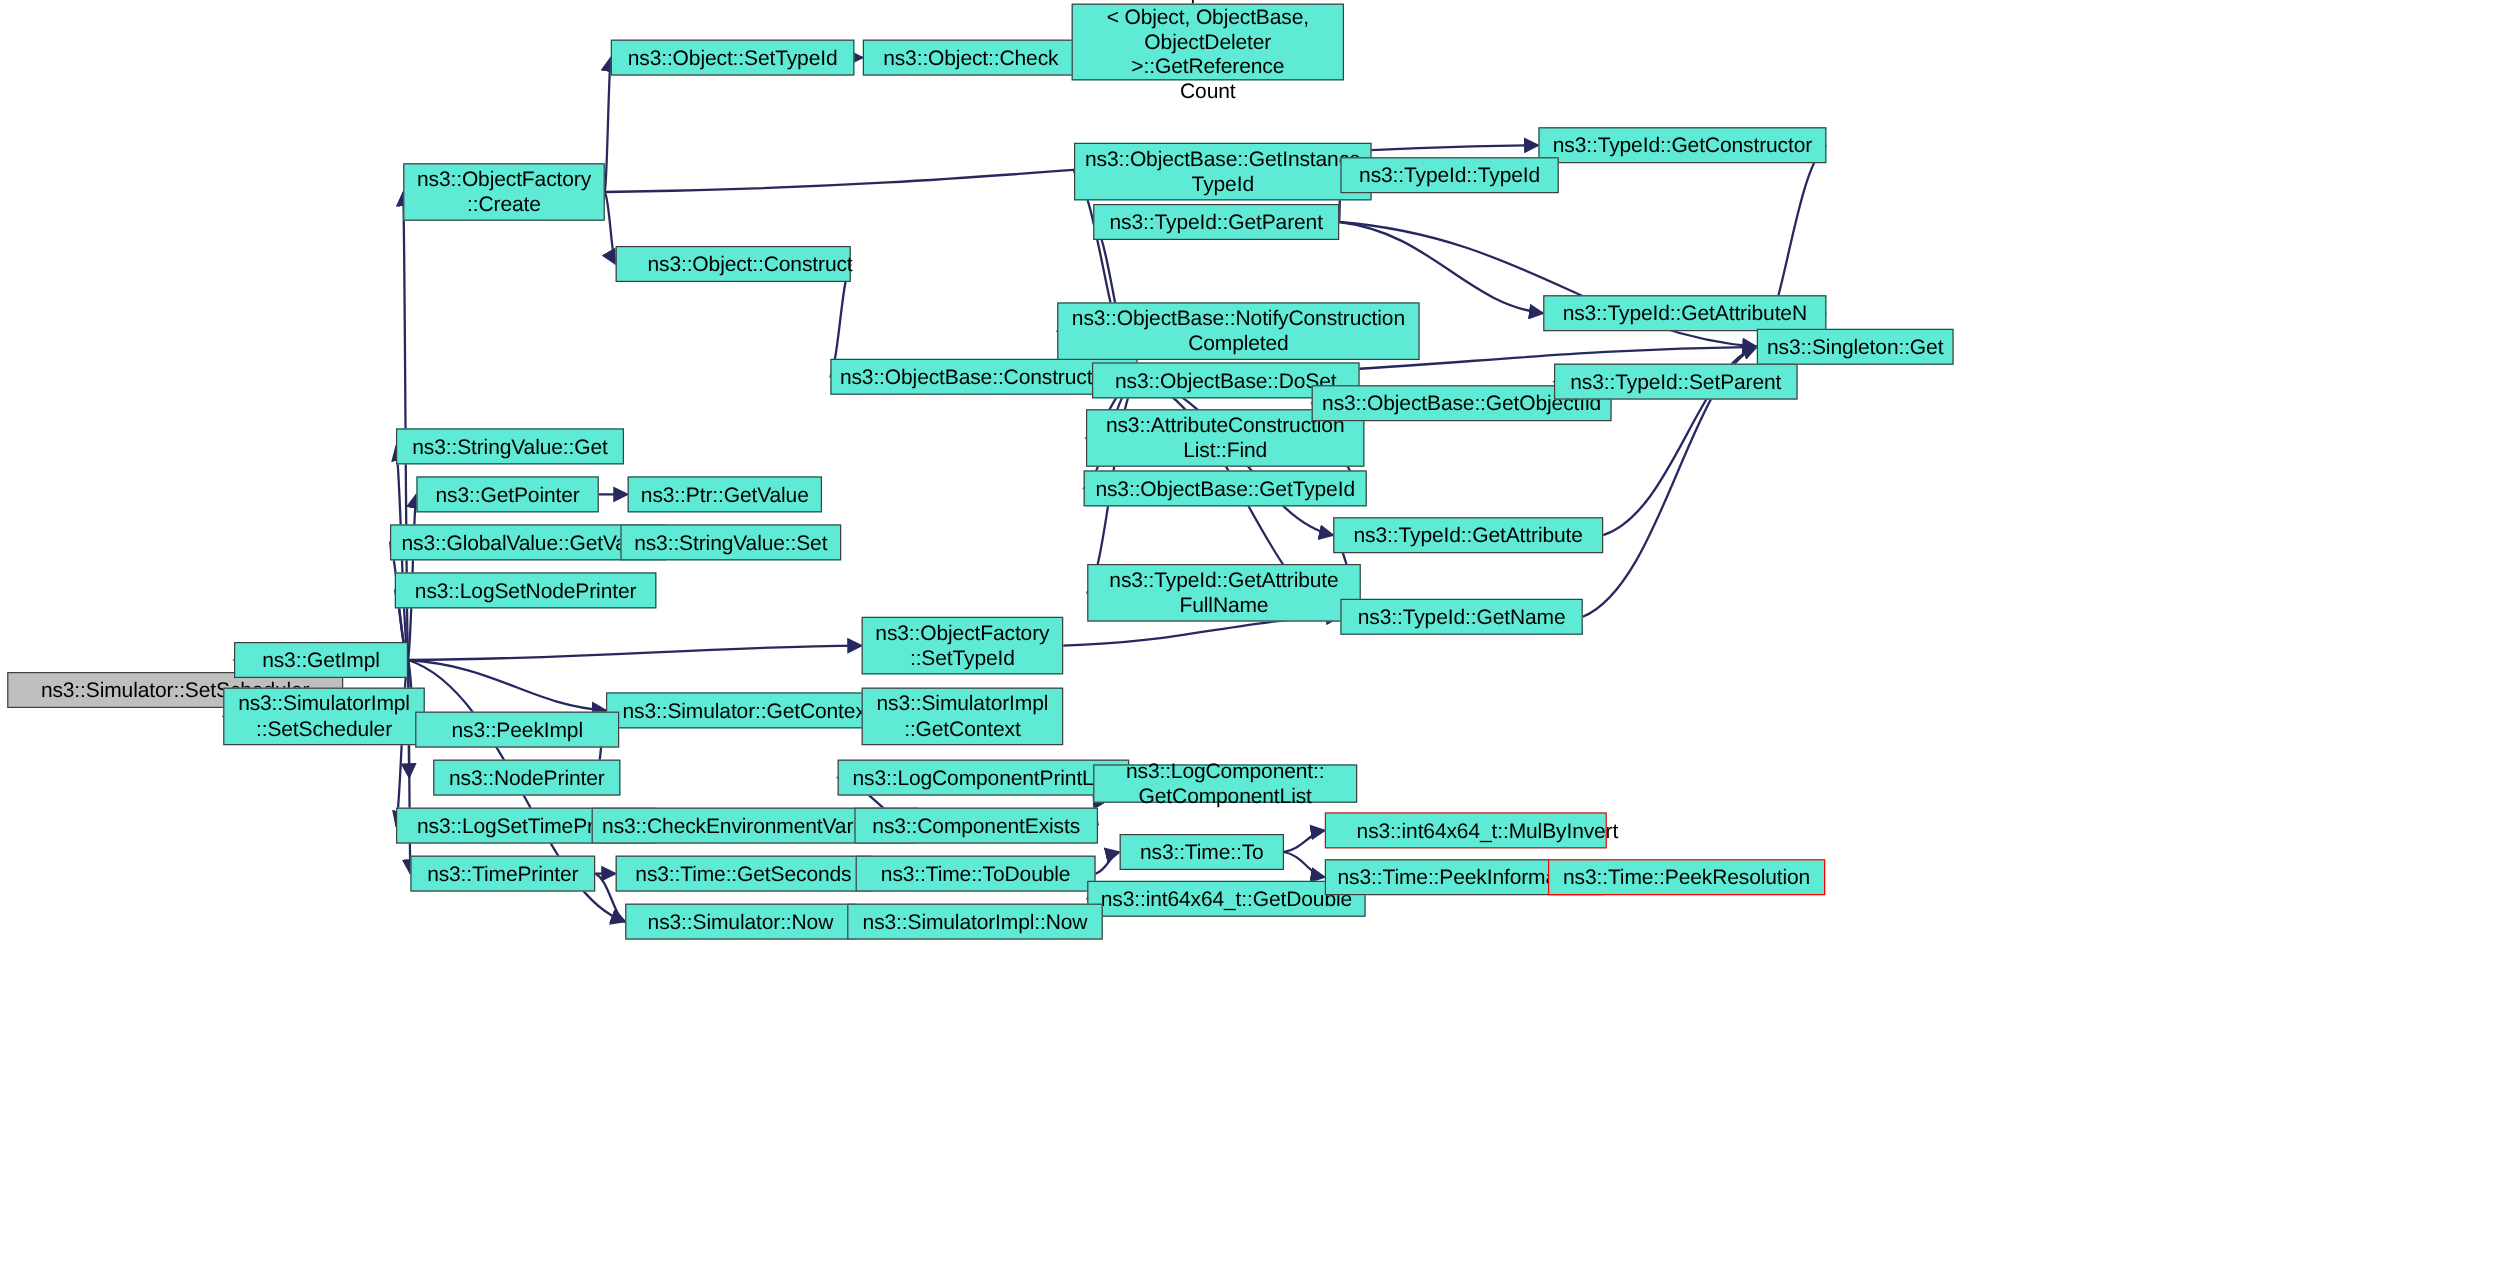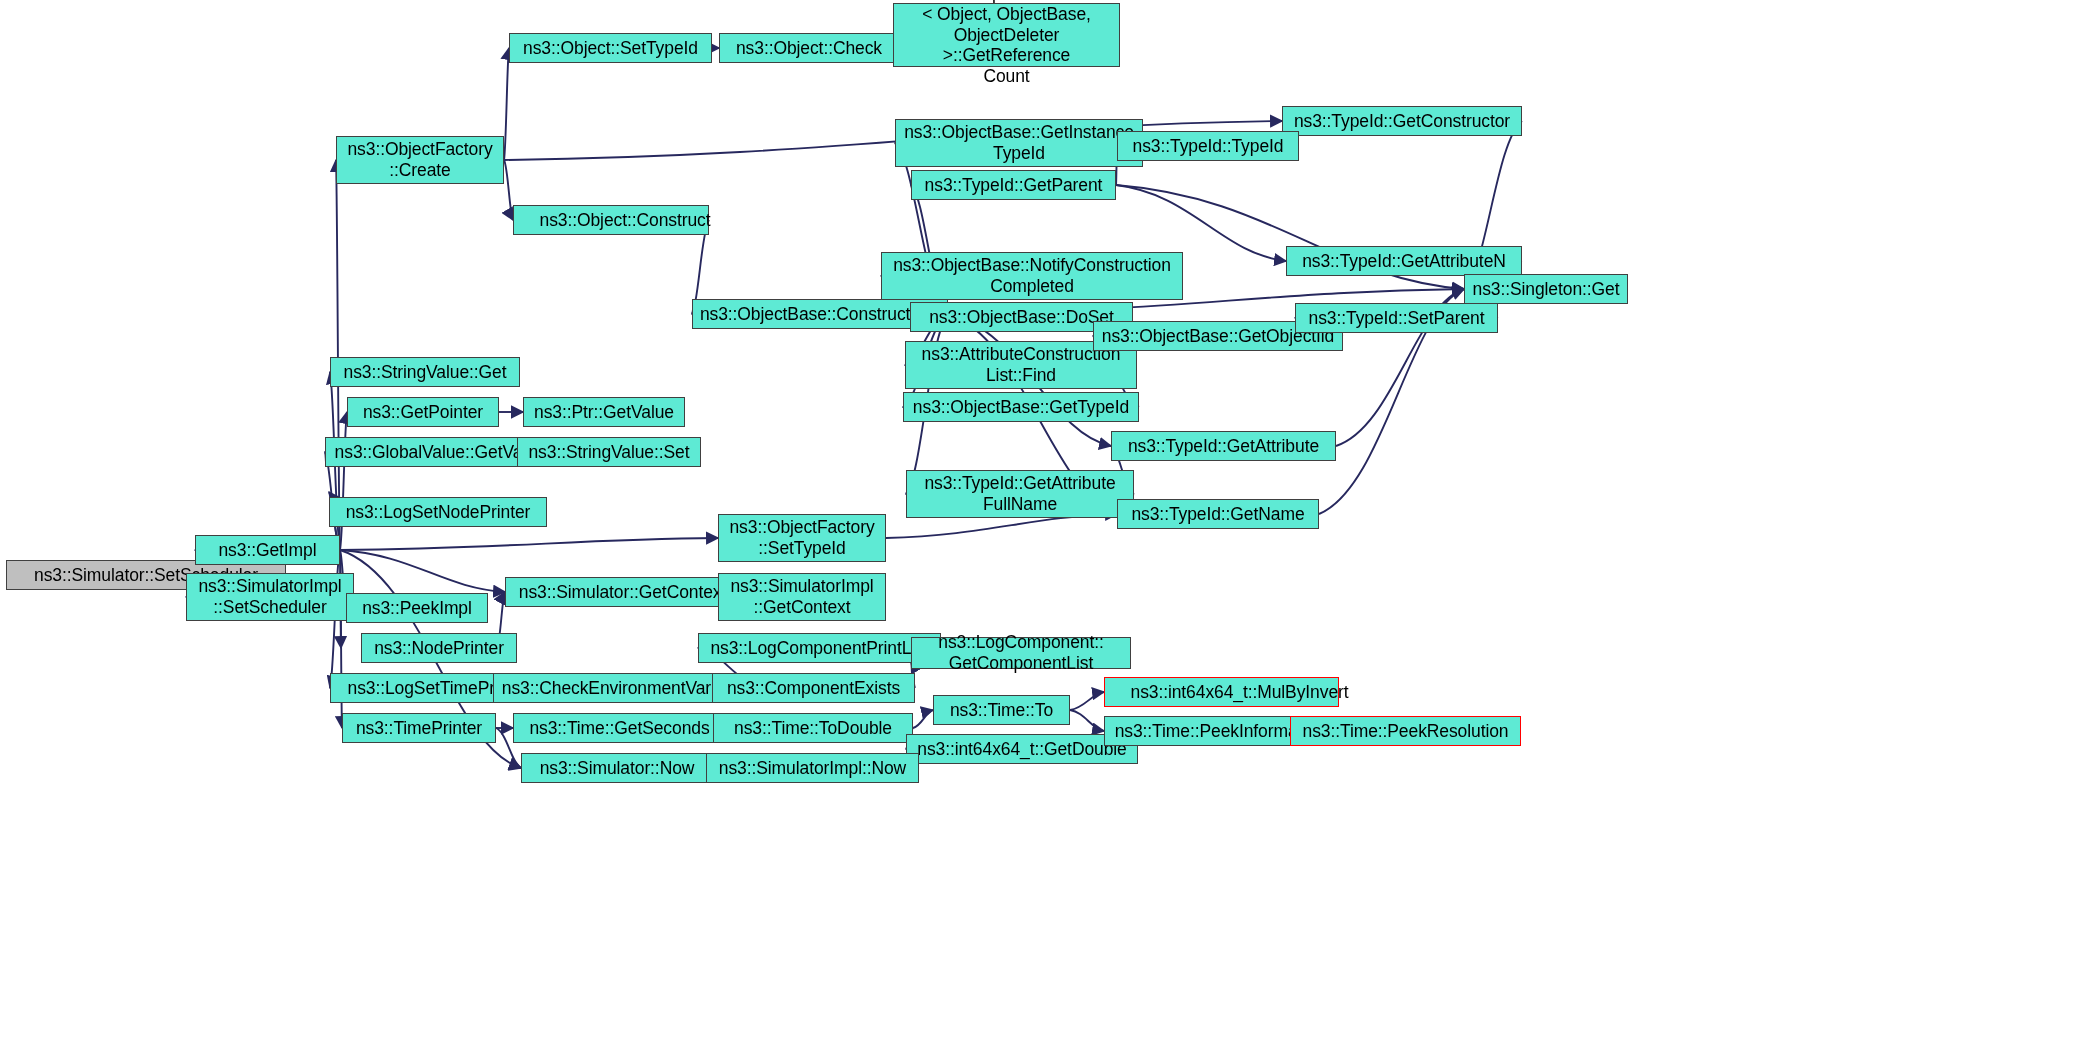--- a/index.html
+++ b/index.html
@@ -155,27 +155,27 @@
       <div class="node" style="left: 1295px; top: 303px; width: 203px; height: 30px;">ns3::TypeId::SetParent</div>
       <div class="node" style="left: 1111px; top: 431px; width: 225px; height: 30px;">ns3::TypeId::GetAttribute</div>
       <div class="node" style="left: 906px; top: 470px; width: 228px; height: 48px;">ns3::TypeId::GetAttribute
 FullName</div>
       <div class="node" style="left: 1117px; top: 499px; width: 202px; height: 30px;">ns3::TypeId::GetName</div>
       <div class="node" style="left: 330px; top: 357px; width: 190px; height: 30px;">ns3::StringValue::Get</div>
       <div class="node" style="left: 347px; top: 397px; width: 152px; height: 30px;">ns3::GetPointer</div>
       <div class="node" style="left: 523px; top: 397px; width: 162px; height: 30px;">ns3::Ptr::GetValue</div>
       <div class="node" style="left: 325px; top: 437px; width: 230px; height: 30px;">ns3::GlobalValue::GetValue</div>
       <div class="node" style="left: 517px; top: 437px; width: 184px; height: 30px; text-align: center;">ns3::StringValue::Set</div>
-      <div class="node" style="left: 329px; top: 477px; width: 218px; height: 30px; margin-top: 20px;">ns3::LogSetNodePrinter</div>
+      <div class="node" style="left: 329px; top: 477px; width: 218px; height: 30px;">ns3::LogSetNodePrinter</div>
       <div class="node" style="left: 718px; top: 514px; width: 168px; height: 48px;">ns3::ObjectFactory
 ::SetTypeId</div>
       <div class="node" style="left: 505px; top: 577px; width: 235px; height: 30px;">ns3::Simulator::GetContext</div>
       <div class="node" style="left: 718px; top: 573px; width: 168px; height: 48px;">ns3::SimulatorImpl
 ::GetContext</div>
-      <div class="node" style="left: 346px; top: 593px; width: 142px; height: 30px;">ns3::PeekImpl</div>
+      <div class="node" style="left: 346px; top: 593px; width: 170px; height: 30px;">ns3::PeekImpl</div>
       <div class="node" style="left: 341px; top: 633px; width: 156px; height: 30px; margin-left: 20px;">ns3::NodePrinter</div>
       <div class="node" style="left: 698px; top: 633px; width: 243px; height: 30px;">ns3::LogComponentPrintList</div>
       <div class="node" style="left: 911px; top: 637px; width: 220px; height: 32px;">ns3::LogComponent::
 GetComponentList</div>
       <div class="node" style="left: 330px; top: 673px; width: 216px; height: 30px;">ns3::LogSetTimePrinter</div>
       <div class="node" style="left: 493px; top: 673px; width: 272px; height: 30px;">ns3::CheckEnvironmentVariables</div>
       <div class="node" style="left: 712px; top: 673px; width: 203px; height: 30px;">ns3::ComponentExists</div>
       <div class="node" style="left: 342px; top: 713px; width: 154px; height: 30px;">ns3::TimePrinter</div>
       <div class="node" style="left: 513px; top: 713px; width: 213px; height: 30px;">ns3::Time::GetSeconds</div>
       <div class="node" style="left: 713px; top: 713px; width: 200px; height: 30px;">ns3::Time::ToDouble</div>

